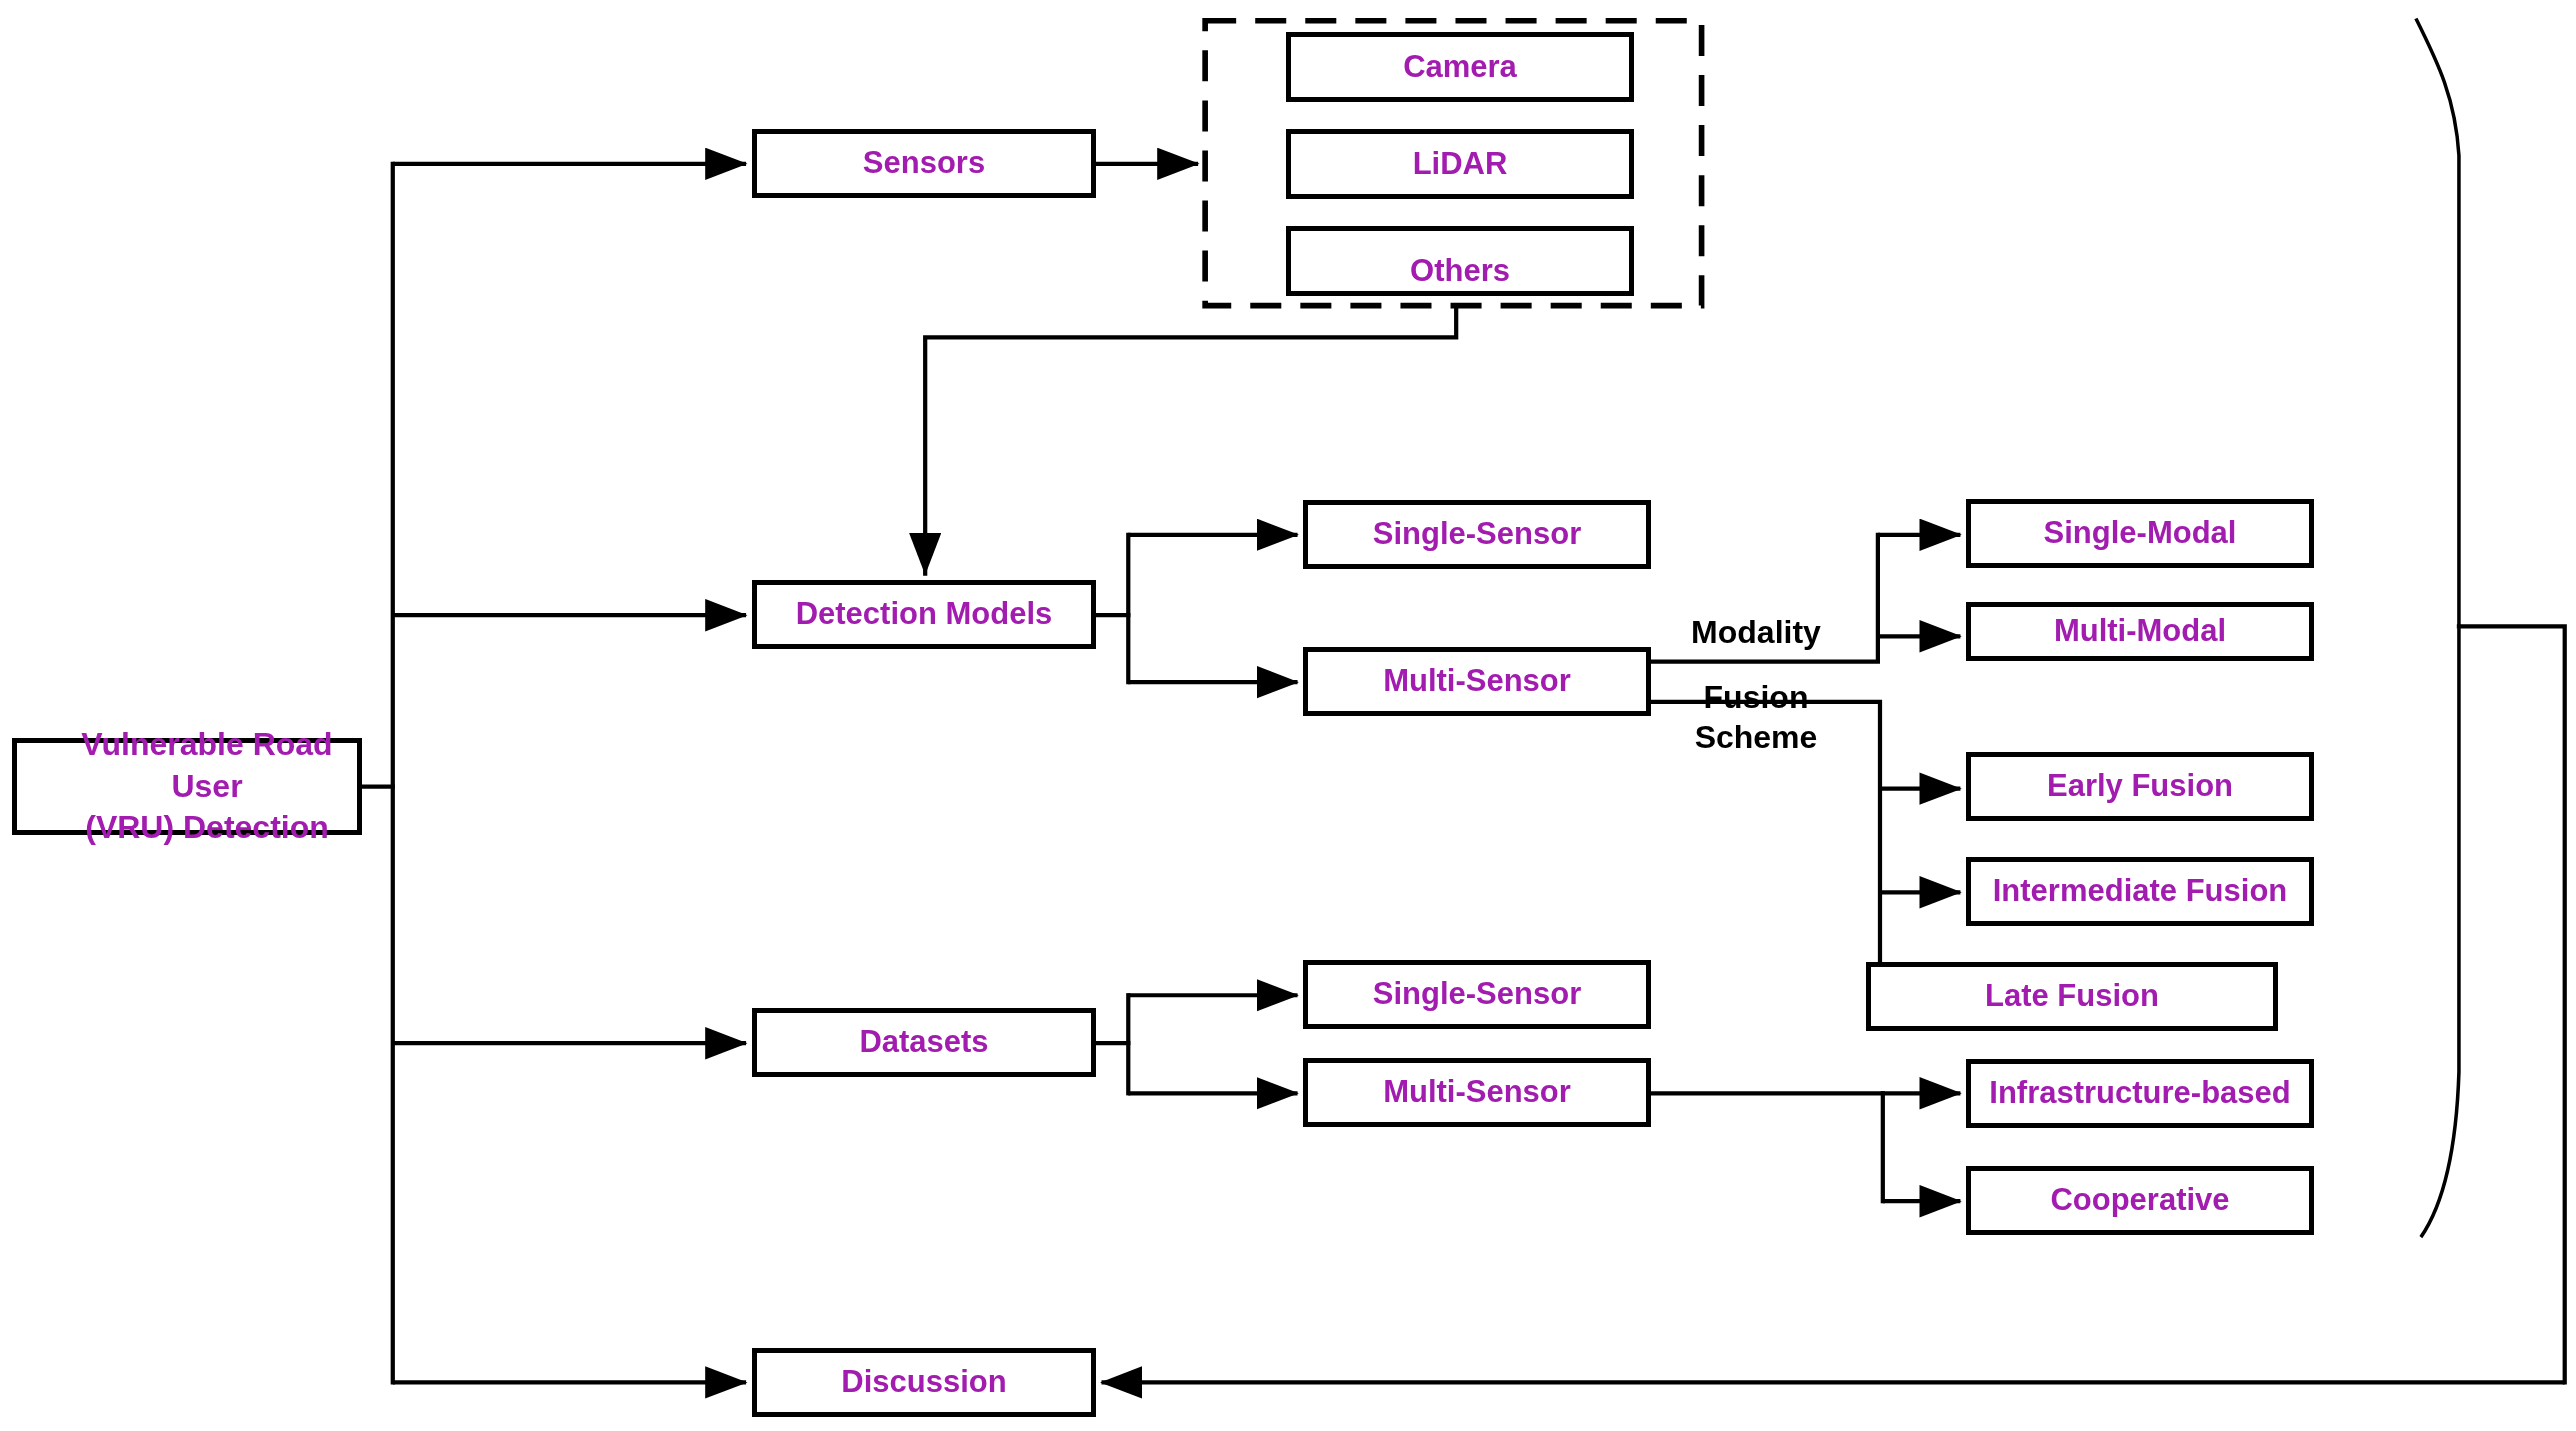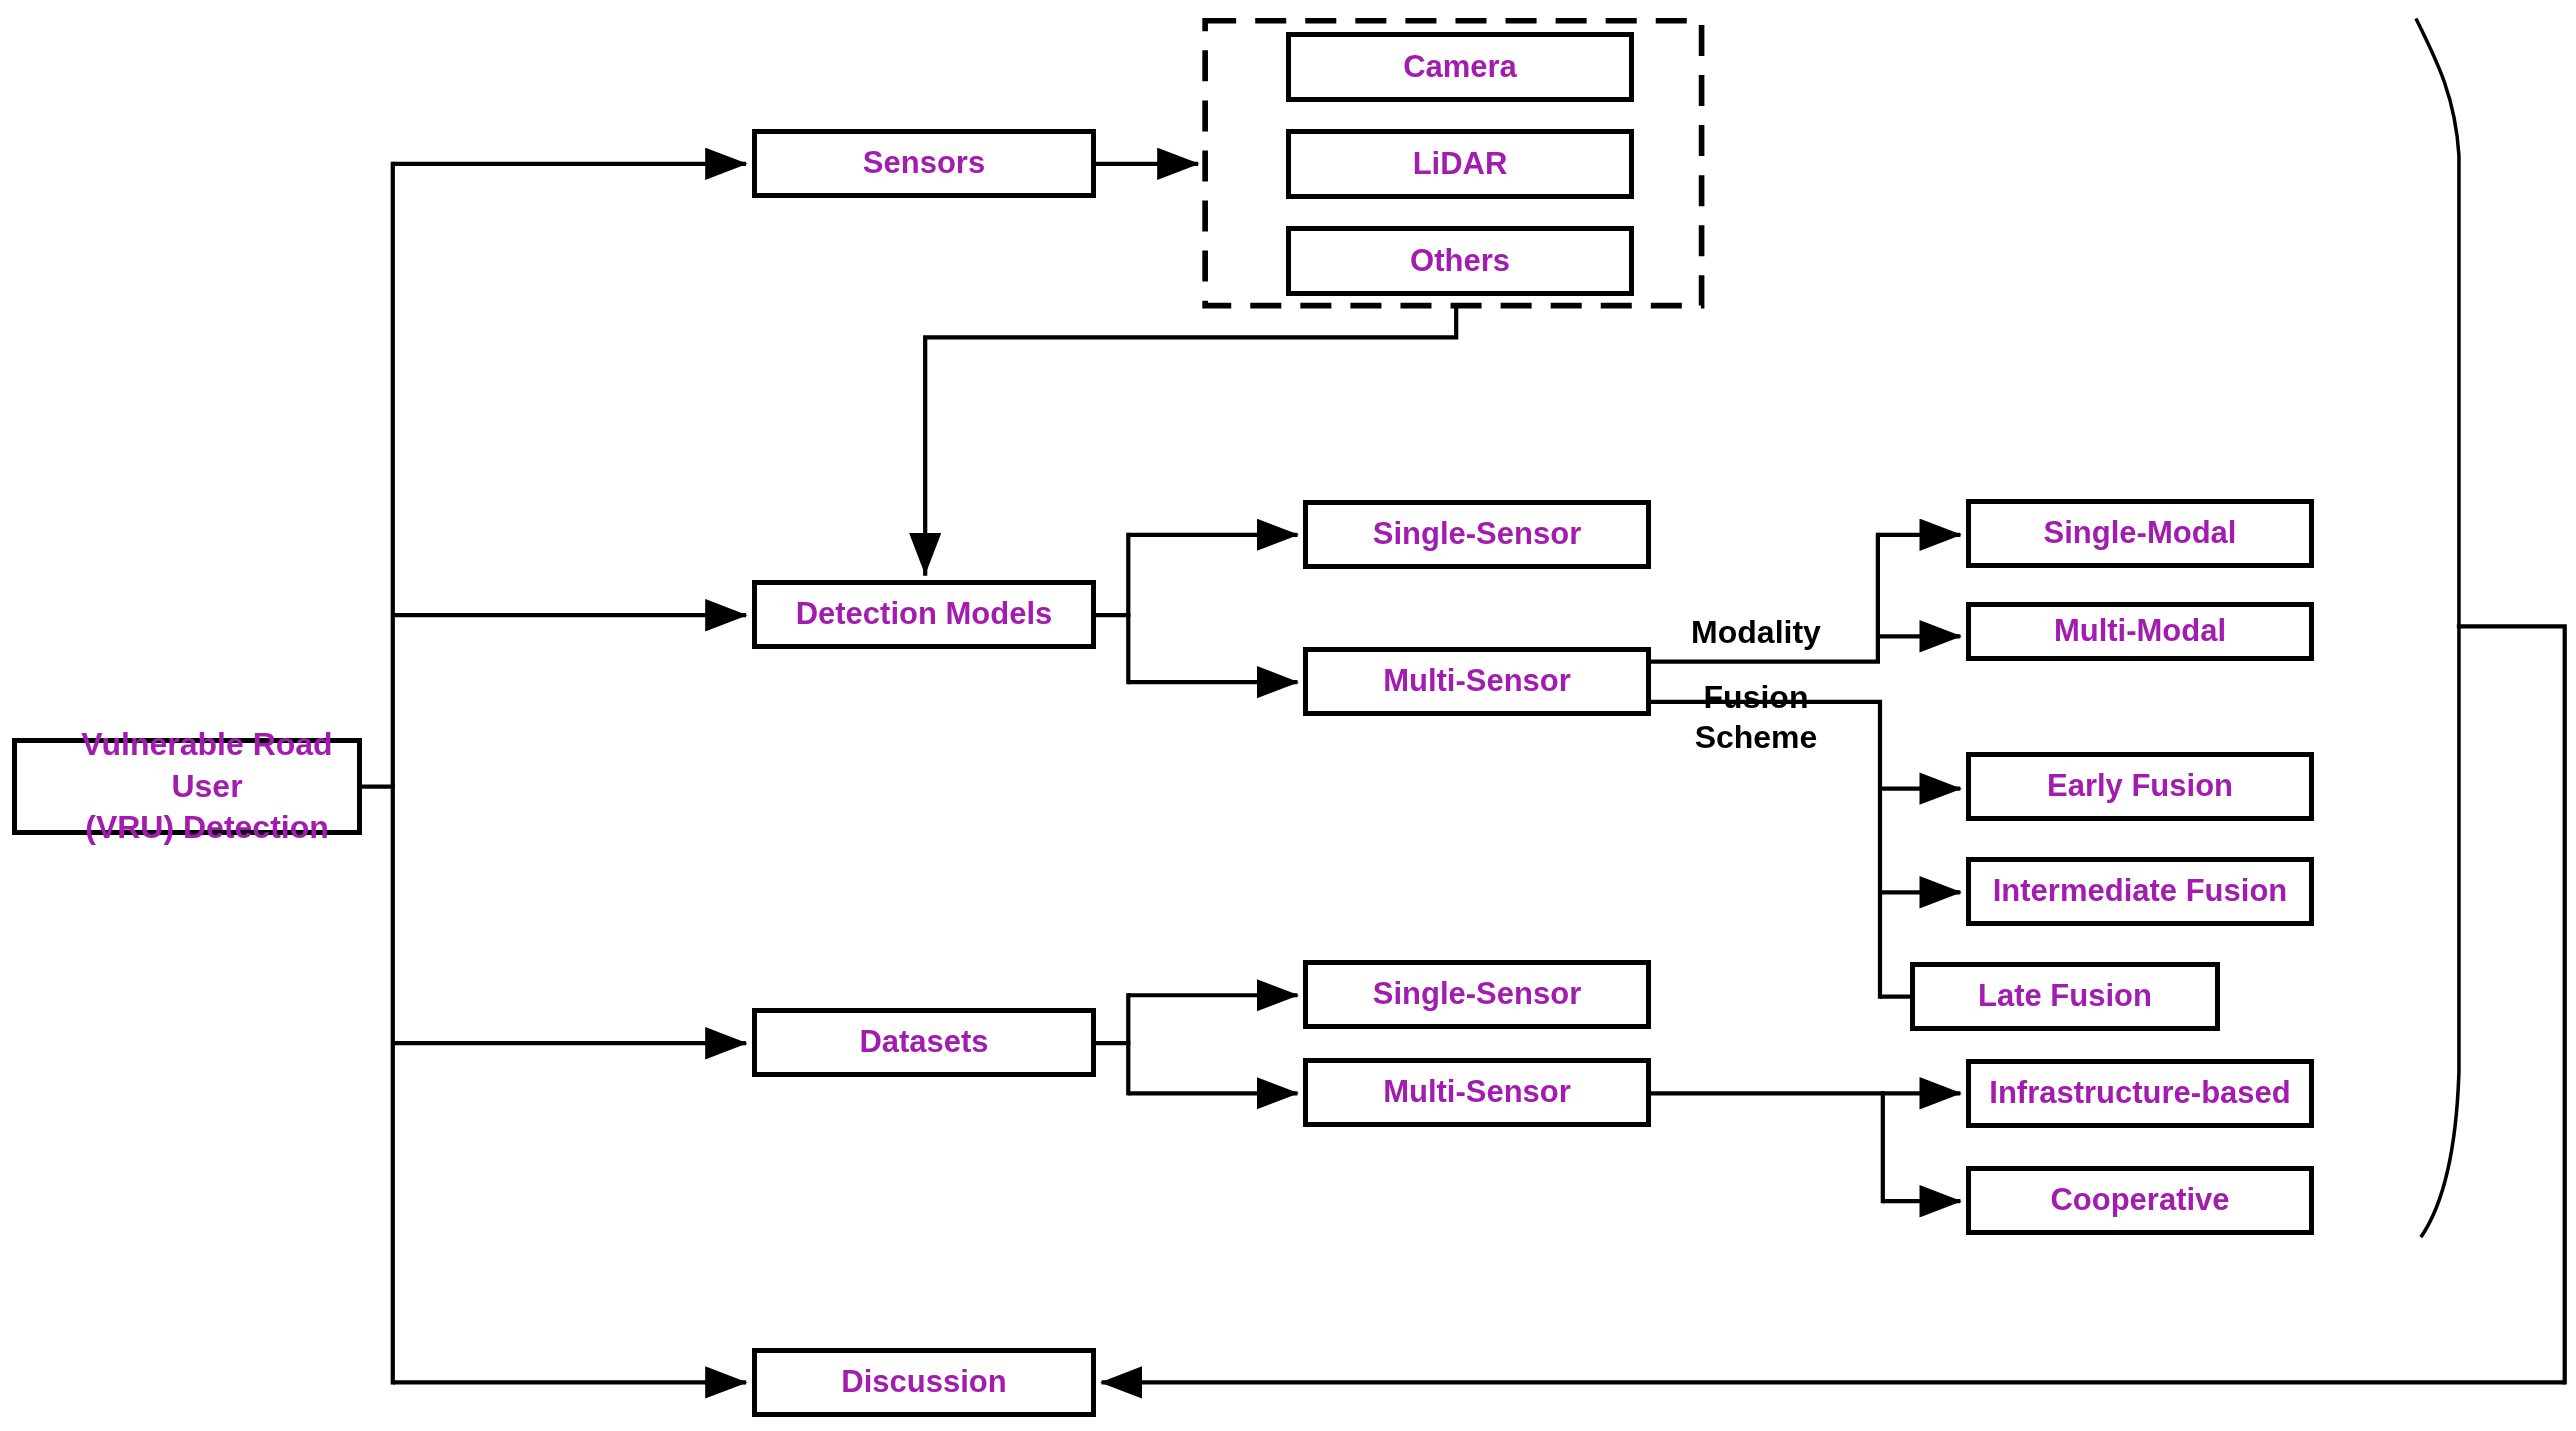--- a/index.html
+++ b/index.html
@@ -75,21 +75,21 @@
 
   <div class="box" style="left:752px;top:129px;width:344px;height:69px;">
     <span>Sensors</span>
   </div>
   <div class="box" style="left:1286px;top:32px;width:348px;height:70px;">
     <span>Camera</span>
   </div>
   <div class="box" style="left:1286px;top:129px;width:348px;height:70px;">
     <span>LiDAR</span>
   </div>
-  <div class="box" style="left:1286px;top:226px;width:348px;height:70px;">
+  <div class="box" style="left:1286px;top:226px;width:348px;height:70px;justify-content:flex-end;">
     <span>Others</span>
   </div>
 
   <div class="box" style="left:752px;top:580px;width:344px;height:69px;">
     <span>Detection Models</span>
   </div>
   <div class="box" style="left:1303px;top:500px;width:348px;height:69px;">
     <span>Single-Sensor</span>
   </div>
   <div class="box" style="left:1303px;top:647px;width:348px;height:69px;">
@@ -109,21 +109,21 @@
   </div>
   <div class="box" style="left:1966px;top:602px;width:348px;height:59px;">
     <span>Multi-Modal</span>
   </div>
   <div class="box" style="left:1966px;top:752px;width:348px;height:69px;">
     <span>Early Fusion</span>
   </div>
   <div class="box" style="left:1966px;top:857px;width:348px;height:69px;">
     <span>Intermediate Fusion</span>
   </div>
-  <div class="box" style="left:1910px;top:962px;width:310px;height:69px;">
+  <div class="box" style="left:1866px;top:962px;width:412px;height:69px;">
     <span>Late Fusion</span>
   </div>
 
   <div class="box" style="left:752px;top:1008px;width:344px;height:69px;">
     <span>Datasets</span>
   </div>
   <div class="box" style="left:1303px;top:960px;width:348px;height:69px;">
     <span>Single-Sensor</span>
   </div>
   <div class="box" style="left:1303px;top:1058px;width:348px;height:69px;">

